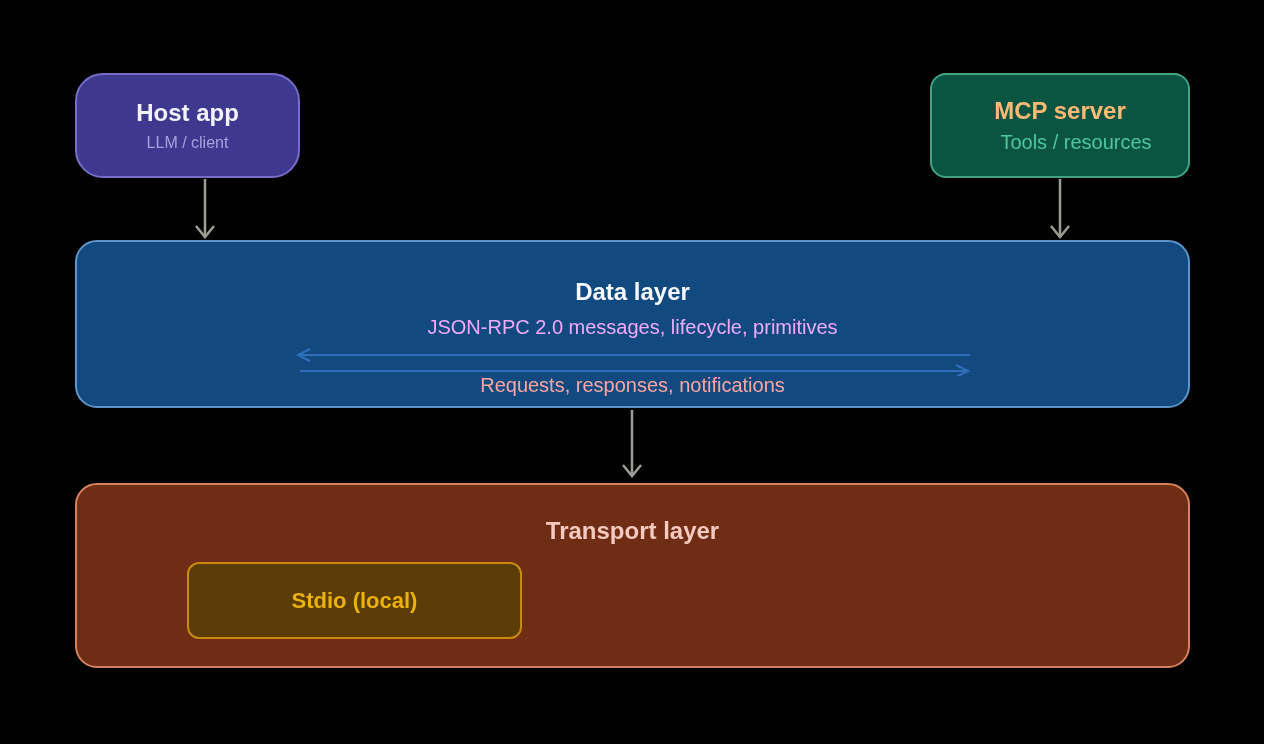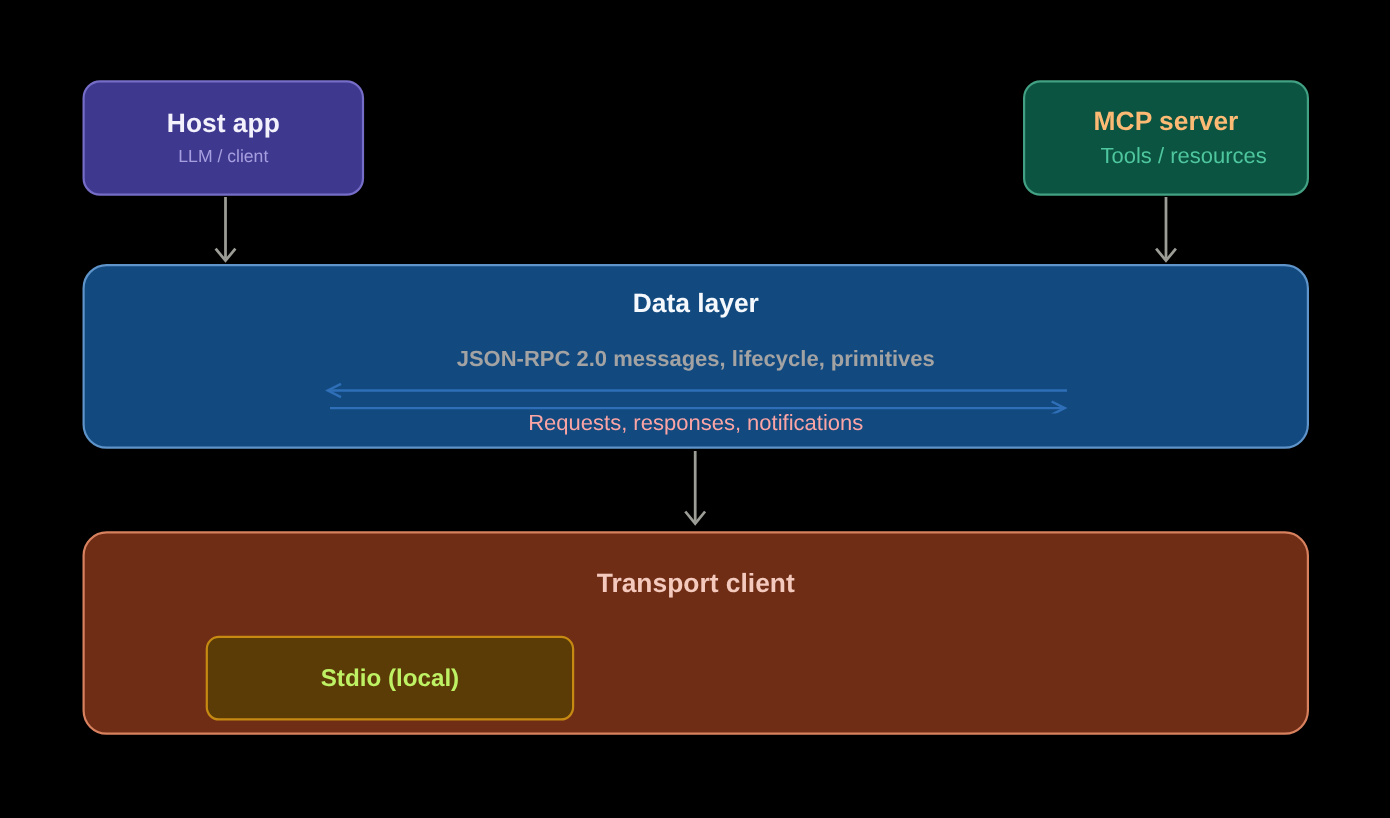--- a/index.html
+++ b/index.html
@@ -14,24 +14,24 @@
   .node {
     position: absolute;
     box-sizing: border-box;
     display: flex;
     flex-direction: column;
     align-items: center;
     justify-content: center;
   }
   
   .host-box {
-    left: 75px; top: 73px; width: 256px; height: 105px;
+    left: 75px; top: 73px; width: 225px; height: 105px;
     background: #3e398f;
     border: 2px solid #766dc8;
-    border-radius: 16px;
+    border-radius: 28px;
   }
   .host-box .title { color: #f2f1fc; font-size: 24px; font-weight: 700; line-height: 1.2; }
   .host-box .subtitle { color: #a89fe0; font-size: 16px; font-weight: 400; margin-top: 6px; }
   
   .mcp-box {
     left: 930px; top: 73px; width: 260px; height: 105px;
     background: #0b5441;
     border: 2px solid #43a183;
     border-radius: 16px;
   }
@@ -40,26 +40,26 @@
   
   .data-layer {
     position: absolute;
     box-sizing: border-box;
     left: 75px; top: 240px; width: 1115px; height: 168px;
     background: #12497f;
     border: 2px solid #5e94c9;
     border-radius: 22px;
   }
   .data-layer .title {
-    position: absolute; left: 0; right: 0; top: 21px;
+    position: absolute; left: 0; right: 0; top: 36px;
     text-align: center; color: #f5f8fc; font-size: 24px; font-weight: 700;
   }
   .data-layer .subtitle {
     position: absolute; left: 0; right: 0; top: 74px;
-    text-align: center; color: #a3a3a3; font-size: 20px; font-weight: 700;
+    text-align: center; color: #f0abfc; font-size: 20px; font-weight: 400;
   }
   .data-layer .channel-label {
     position: absolute; left: 0; right: 0; top: 132px;
     text-align: center; color: #fca5a5; font-size: 20px; font-weight: 400;
   }
   .harrows { position: absolute; left: 216px; top: 106px; }
   
   .transport-layer {
     position: absolute;
     box-sizing: border-box;
@@ -73,21 +73,21 @@
     text-align: center; color: #f4c9be; font-size: 24px; font-weight: 700;
   }
   .transport-item {
     position: absolute;
     top: 77px; height: 77px;
     box-sizing: border-box;
     background: #5b3c07;
     border: 2px solid #c68a12;
     border-radius: 12px;
     display: flex; align-items: center; justify-content: center;
-    color: #bef264; font-size: 22px; font-weight: 700; margin-top: 16px;
+    color: #eab308; font-size: 22px; font-weight: 700;
   }
   .transport-stdio { left: 110px; width: 335px; }
   .transport-http { left: 668px; width: 371px; }
   
   .varrow { position: absolute; }
   .varrow-host { left: 191px; top: 179px; }
   .varrow-mcp  { left: 1046px; top: 179px; }
   .varrow-data { left: 618px; top: 410px; }
 </style>
 </head>
@@ -128,19 +128,19 @@
     </svg>
     <div class="channel-label">Requests, responses, notifications</div>
   </div>
 
   <svg class="varrow varrow-data" width="28" height="70">
     <line x1="14" y1="0" x2="14" y2="64" stroke="#9d9d97" stroke-width="2.5"></line>
     <polyline points="5,55 14,66 23,55" fill="none" stroke="#9d9d97" stroke-width="2.5"></polyline>
   </svg>
 
   <div class="transport-layer">
-    <div class="title">Transport client</div>
+    <div class="title">Transport layer</div>
     <div class="transport-item transport-stdio">
       <span>Stdio (local)</span>
     </div>
   </div>
 
 </div>
 
 </body></html>

